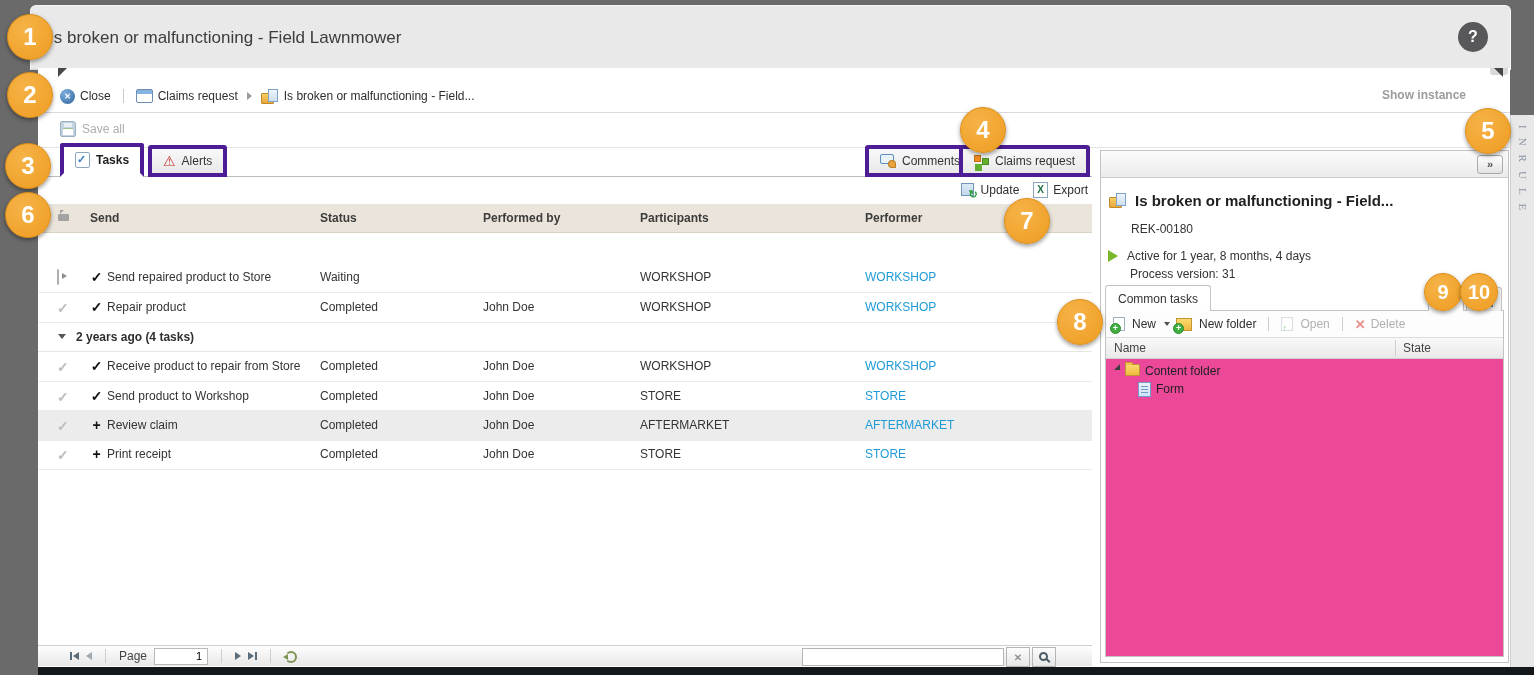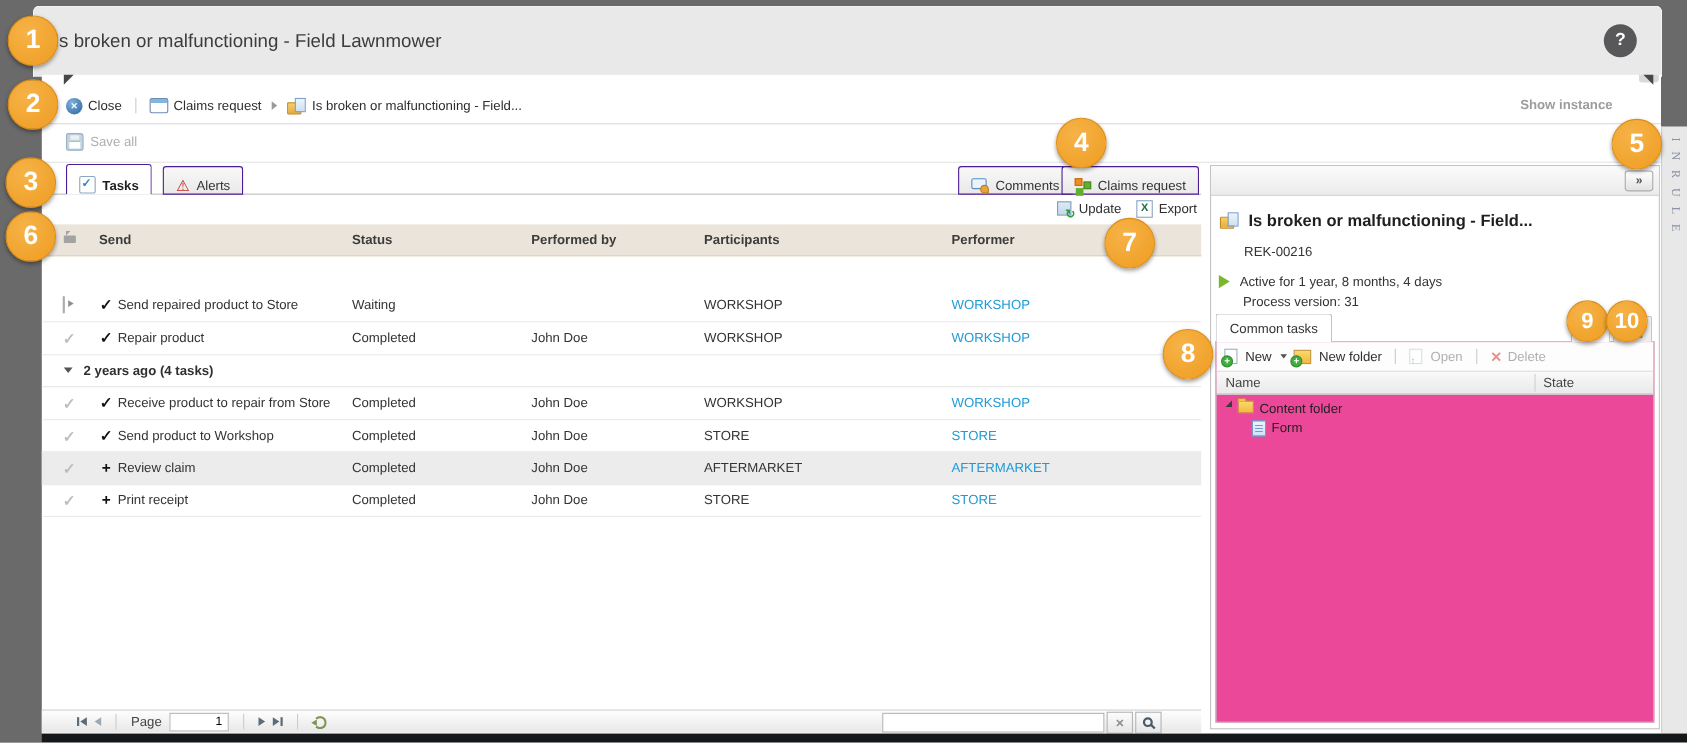--- a/index.html
+++ b/index.html
@@ -30,22 +30,22 @@
   .crumb-arrow{width:0;height:0;border-left:5px solid #9a9a9a;border-top:4px solid transparent;border-bottom:4px solid transparent;margin:0 3px;}
   .show-instance{position:absolute;right:44px;top:8px;color:#9c9c9c;font-weight:bold;}
 
   
   .saveall-row{position:absolute;left:0;top:45px;width:100%;height:34px;border-bottom:1px solid #e4e4e4;}
   .saveall{position:absolute;left:22px;top:8px;display:flex;align-items:center;gap:6px;color:#aeaeae;}
 
   
   #left-region{position:absolute;left:0;top:80px;width:1054px;height:519px;}
   .tabstrip{position:absolute;left:0;top:0;width:100%;height:28px;border-bottom:1px solid #bdbdbd;}
-  .tab{position:absolute;bottom:-1px;height:24px;display:flex;align-items:flex-end;gap:6px;padding:0 11px;
-    border:1px solid #4c1d95;border-radius:3px 3px 0 0;background:linear-gradient(#f8f8f8,#e9e9e9);color:#333;}
+  .tab{position:absolute;bottom:-1px;height:24px;display:flex;align-items:center;gap:6px;padding:0 11px;
+    border:4px solid #4c1d95;border-radius:3px 3px 0 0;background:linear-gradient(#f8f8f8,#e9e9e9);color:#333;}
   .tab.active{background:#fff;border-bottom-color:#fff;font-weight:bold;height:26px;color:#1f1f1f;}
   #tab-tasks{left:22px;}
   #tab-alerts{left:110px;}
   #tab-comments{right:117px;}
   #tab-claims{right:2px;}
 
   .subtoolbar{position:absolute;top:29px;right:4px;height:26px;display:flex;align-items:center;gap:14px;}
 
   .thead{position:absolute;left:0;top:56px;width:100%;height:28px;background:#eae4da;border-bottom:1px solid #d9d1c4;}
   .th{position:absolute;top:0;height:28px;line-height:28px;font-weight:bold;color:#3c3c3c;}
@@ -369,21 +369,21 @@
     </div>
 
     <div id="panel">
       <div class="ptop">
         <div class="pcollapse">»</div>
       </div>
       <div class="ptitle">
         <span class="icase"></span>
         <span class="ptitle-text">Is broken or malfunctioning - Field...</span>
       </div>
-      <div class="pref">REK-00216</div>
+      <div class="pref">REK-00180</div>
       <div class="prow">
         <span class="iplay"></span>
         <span>Active for 1 year, 8 months, 4 days</span>
       </div>
       <div class="pver">Process version: 31</div>
 
       <div class="ptab">
         <span>Common tasks</span>
       </div>
       <div class="ptab-ico folder">

